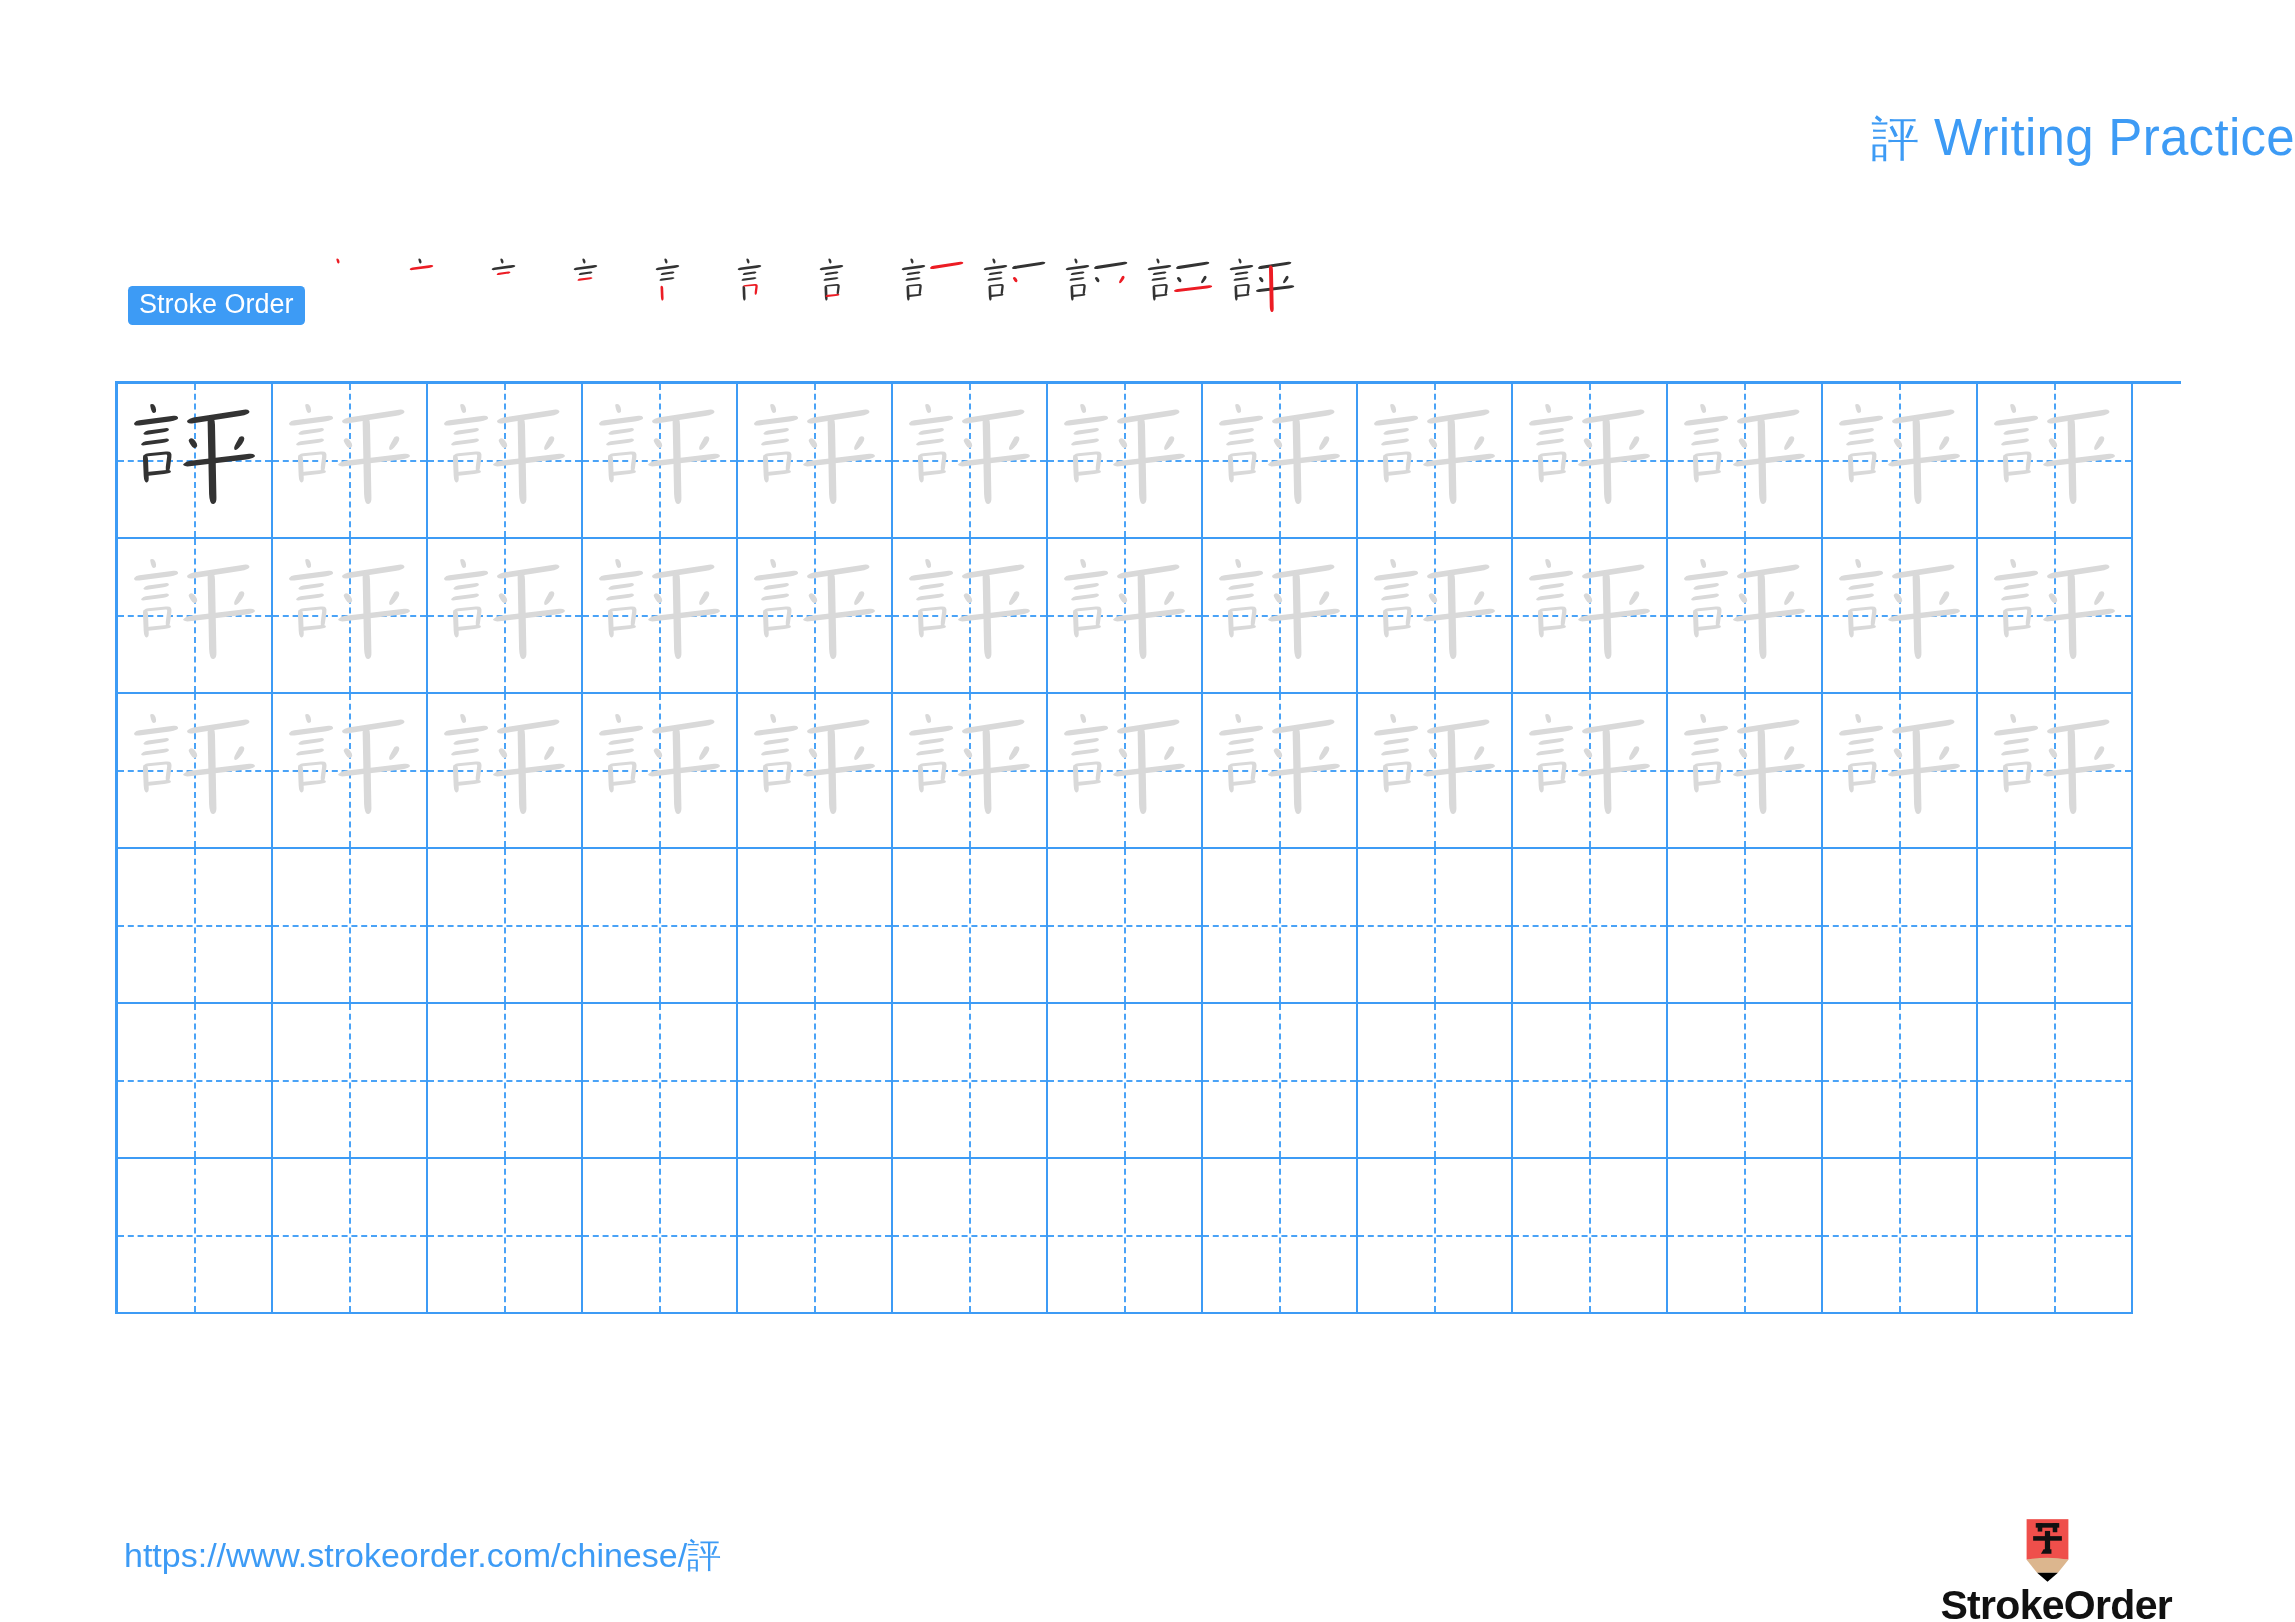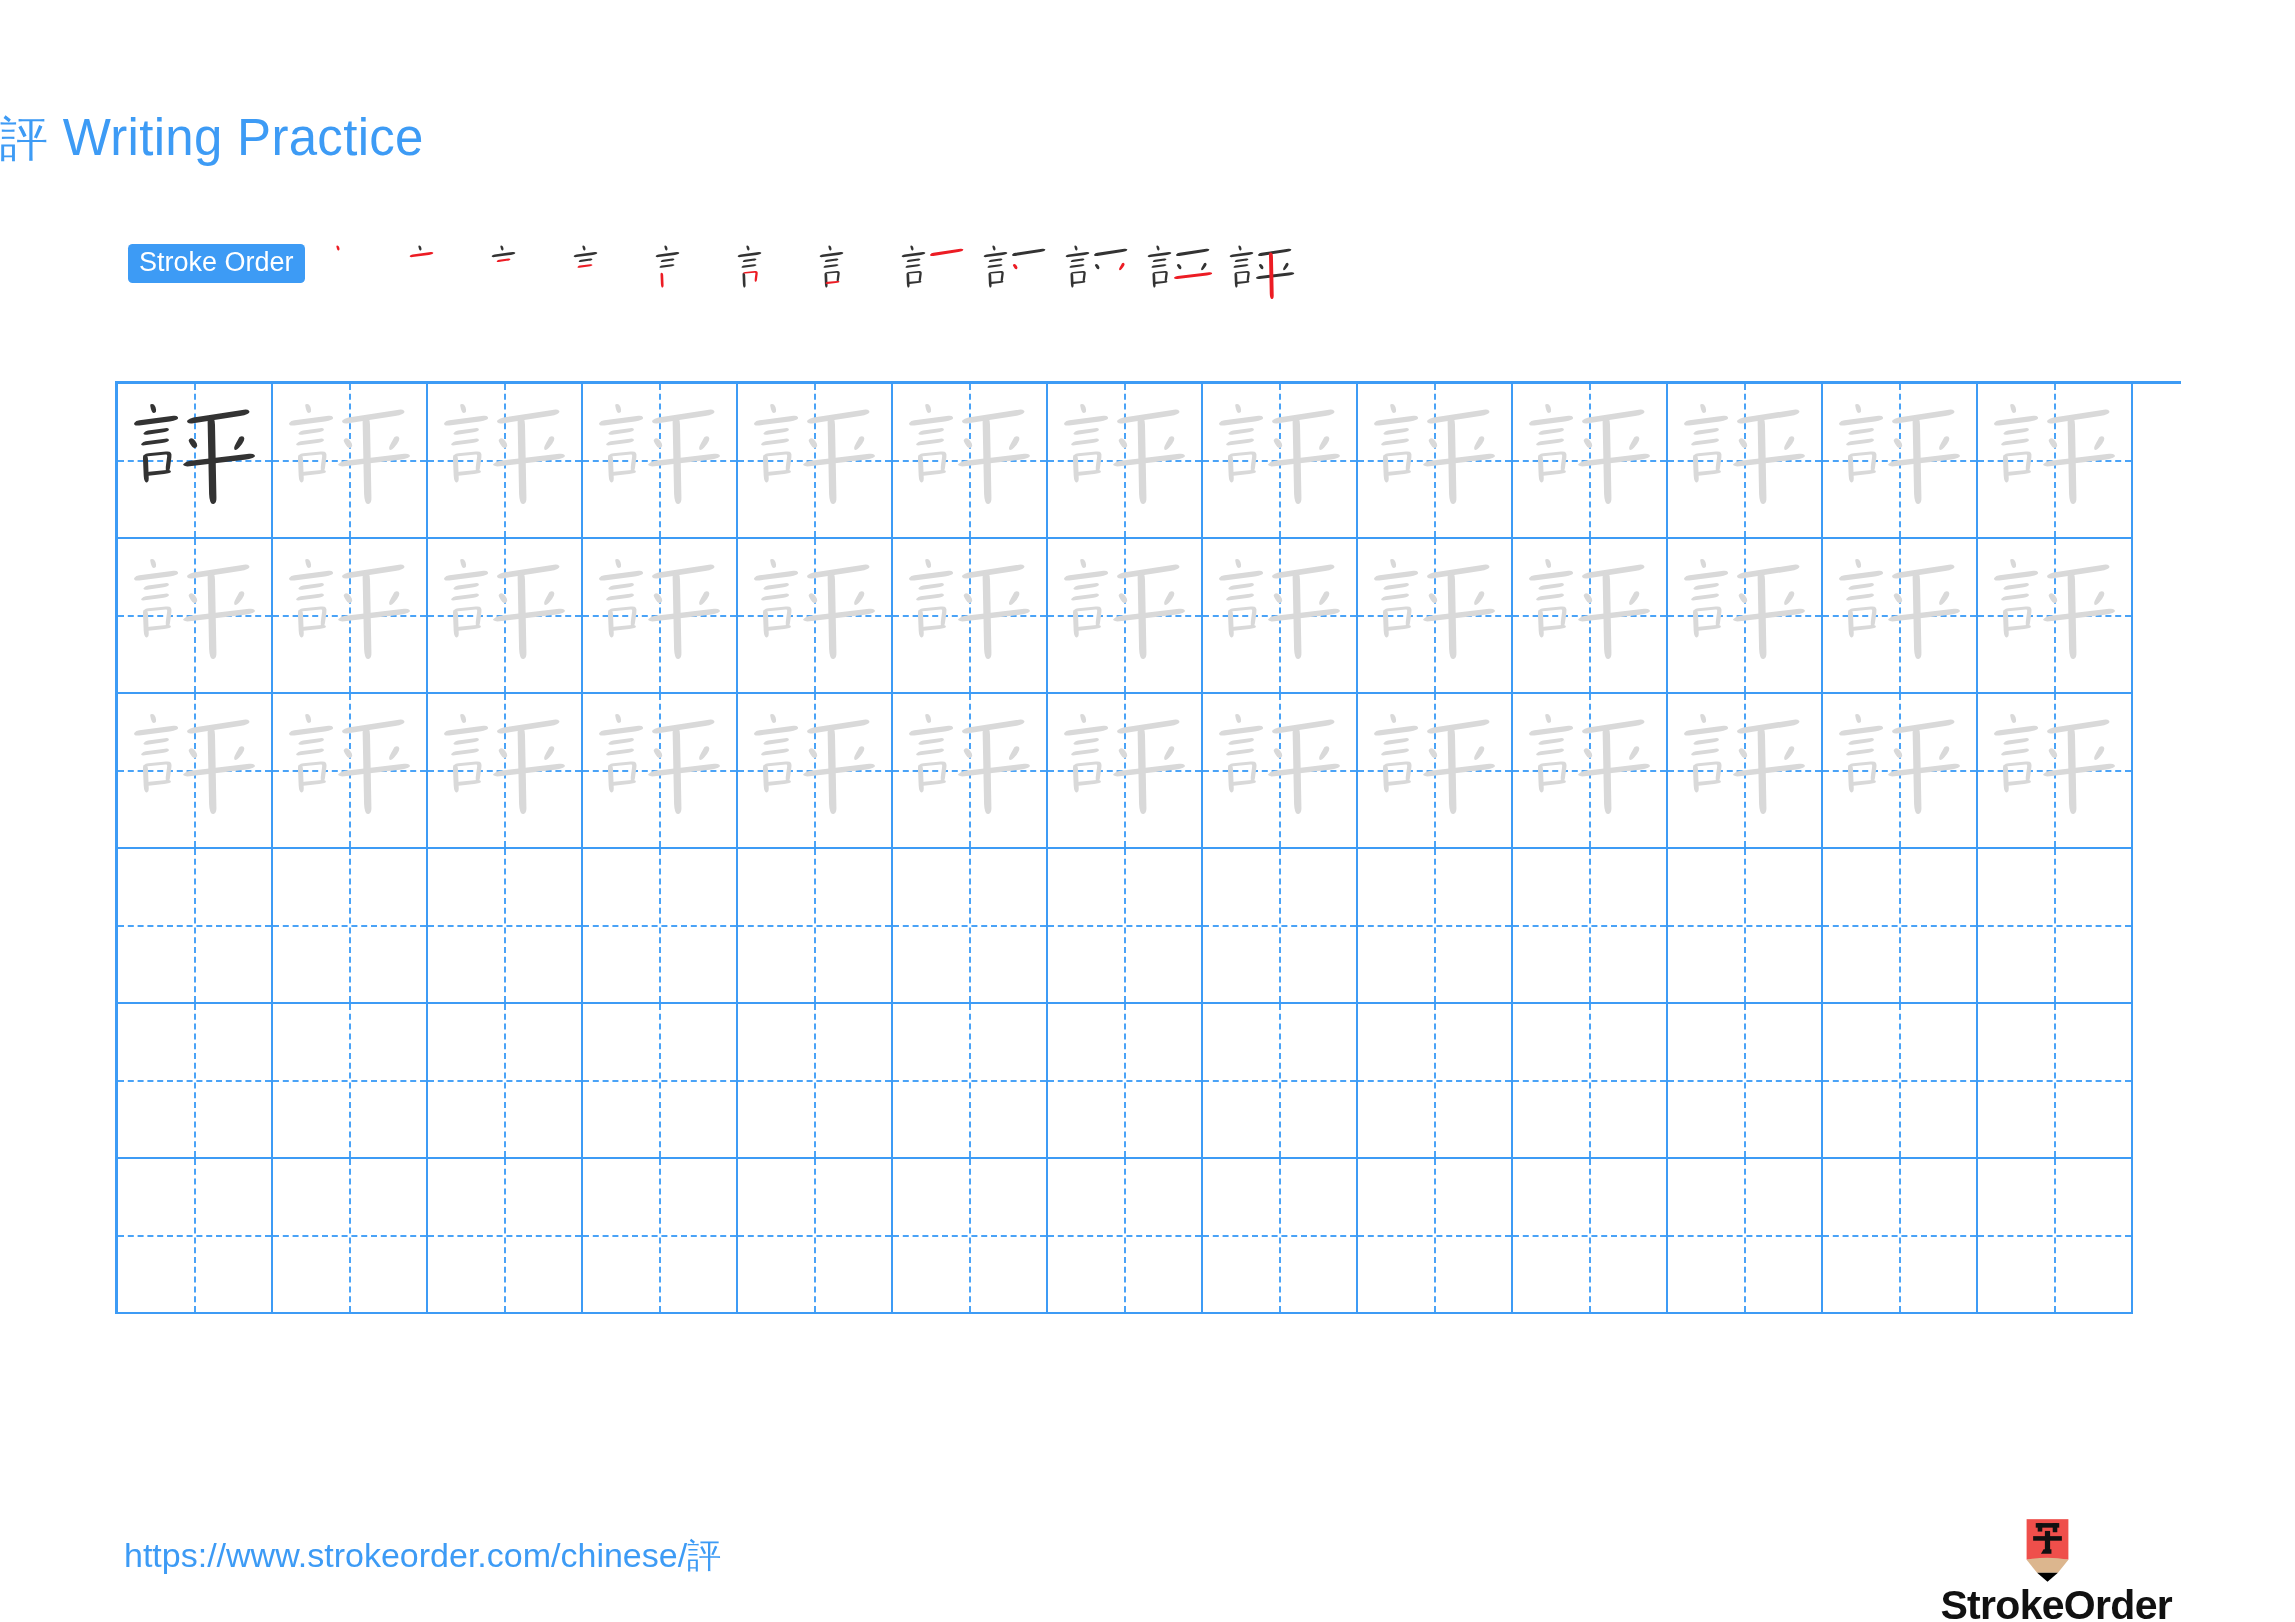--- a/index.html
+++ b/index.html
@@ -14,41 +14,41 @@
     font-family: "Liberation Sans", sans-serif;
     overflow: hidden;
   }
 
   
   #page-title {
     position: absolute;
     left: 0;
     top: 110px;
     width: 2295px;
-    text-align: left;
+    text-align: right;
     color: #3d9bf5;
     font-size: 51px;
     font-weight: 400;
     letter-spacing: 0.3px;
     line-height: 1.1;
     white-space: nowrap;
   }
   #page-title .title-char {
     font-family: "DejaVu Sans", sans-serif;
     font-size: 48px;
   }
 
   
   #stroke-order-row {
     position: absolute;
     left: 128px;
-    top: 235px;
+    top: 246px;
     height: 79px;
     display: flex;
-    align-items: flex-start;
+    align-items: flex-end;
   }
   #stroke-order-badge {
     background: #3d9bf5;
     color: #ffffff;
     font-size: 27px;
     font-weight: 400;
     border-radius: 4.6px;
     padding: 5.2px 11px 7.2px 11px;
     white-space: nowrap;
     line-height: 1;

